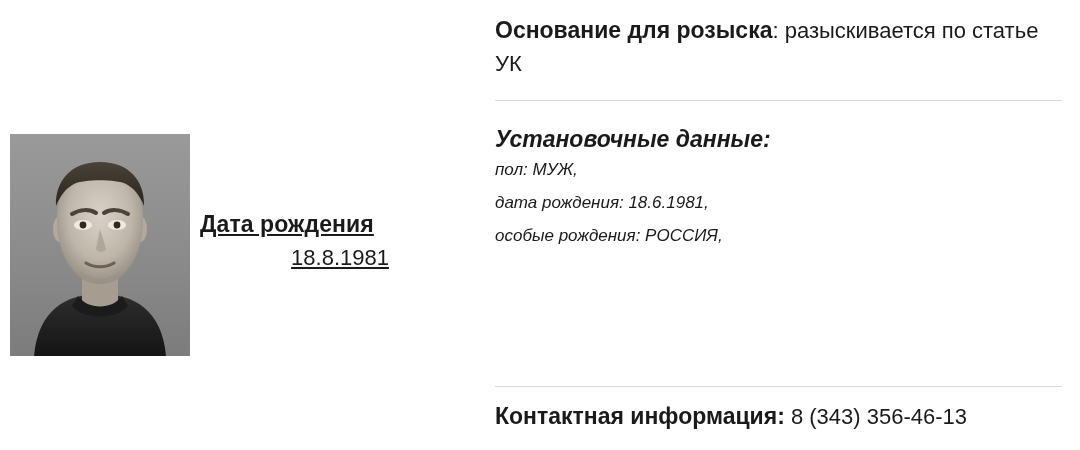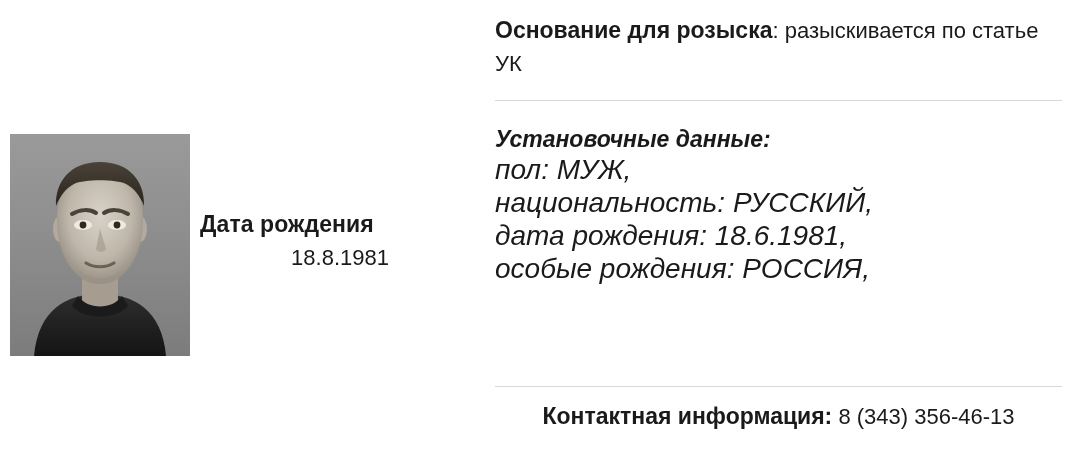--- a/index.html
+++ b/index.html
@@ -41,20 +41,21 @@
   .photo-svg {
     display: block;
     width: 180px;
     height: 222px;
   }
   .dob-block {
     position: absolute;
     left: 200px;
     top: 210px;
     width: 280px;
+    text-decoration: underline;
   }
   .dob-label {
     font-size: 23px;
     font-weight: bold;
     line-height: 1.3;
     letter-spacing: 0.1px;
   }
   .dob-value {
     font-size: 22px;
     line-height: 1.4;
@@ -82,38 +83,37 @@
     left: 0;
     top: 126px;
     right: 18px;
     font-style: italic;
   }
   .sec-contact {
     position: absolute;
     left: 0;
     top: 400px;
     right: 18px;
-    text-align: center;
   }
   .divider {
     position: absolute;
     left: 0;
     right: 18px;
     height: 1px;
     background: #d8d8d8;
   }
   .div-1 { top: 100px; }
   .div-2 { top: 386px; }
 
   .head-label {
     font-weight: bold;
     font-size: 23px;
   }
   .line {
-    font-size: 28px;
+    font-size: 17px;
     line-height: 33px;
     white-space: nowrap;
   }
   .reason-text {
     font-size: 22px;
     line-height: 33px;
   }
   .contact-line {
     font-size: 22px;
     line-height: 33px;
@@ -191,21 +191,20 @@
 
     <div class="section sec-reason">
       <div class="reason-text"><span class="head-label">Основание для розыска</span><span>: </span><span>разыскивается по статье УК</span></div>
     </div>
 
     <div class="divider div-1"></div>
 
     <div class="section sec-data">
       <div class="head-label">Установочные данные:</div>
       <div class="line">пол: МУЖ,</div>
-      <div class="line">национальность: РУССКИЙ,</div>
       <div class="line">дата рождения: 18.6.1981,</div>
       <div class="line">особые рождения: РОССИЯ,</div>
     </div>
 
     <div class="divider div-2"></div>
 
     <div class="section sec-contact">
       <div class="contact-line"><span class="head-label">Контактная информация:</span><span> 8 (343) 356-46-13</span></div>
     </div>
   </div>

